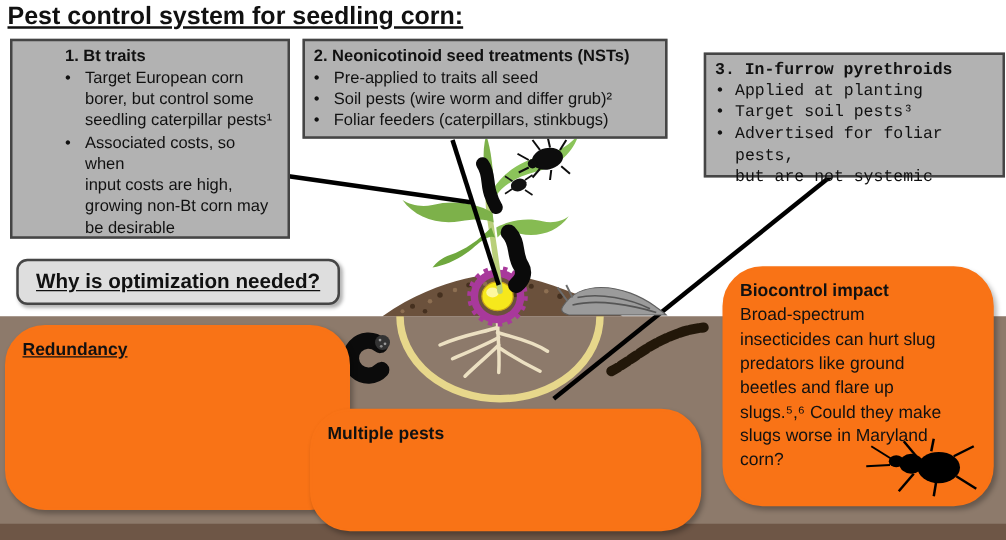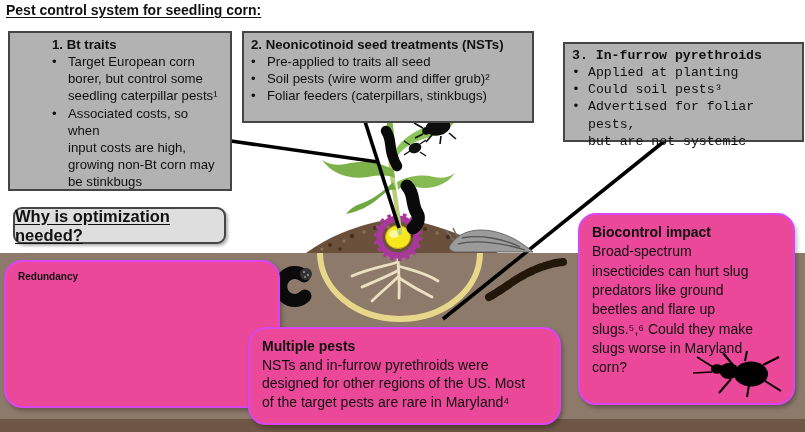--- a/index.html
+++ b/index.html
@@ -5,50 +5,50 @@
   html,body{margin:0;padding:0;}
   body{
     width:805px;height:432px;position:relative;overflow:hidden;
     background:#ffffff;color:#111;
     font-family:"Liberation Sans", sans-serif;
   }
   .soil{position:absolute;left:0;top:253px;width:805px;height:179px;background:#8d7a6b;}
   .soil-dark{position:absolute;left:0;top:419px;width:805px;height:13px;background:#6e5646;}
   .illus{position:absolute;left:0;top:0;width:805px;height:432px;pointer-events:none;z-index:1;}
   .page-title{
-    position:absolute;left:6px;top:2px;font-size:14px;font-weight:bold;
+    position:absolute;left:6px;top:2px;font-size:20px;font-weight:bold;
     text-decoration:underline;text-underline-offset:2px;z-index:2;
   }
   .gbox{
     position:absolute;background:#b2b2b2;border:2px solid #454545;box-sizing:border-box;
     padding:3px 7px;font-size:13.2px;line-height:1.3;z-index:2;
   }
   .btitle{font-weight:bold;white-space:nowrap;}
   .bullet-row{display:grid;grid-template-columns:16px 1fr;}
   .bullet-glyph{text-align:left;}
   .pre{white-space:pre-line;}
   .nw{white-space:nowrap;}
   .question{
-    position:absolute;left:13px;top:207px;width:213px;height:37px;background:#dedede;
+    position:absolute;left:13px;top:207px;width:259px;height:37px;background:#dedede;
     border:2.5px solid #454545;border-radius:9px;box-sizing:border-box;
     display:flex;align-items:center;justify-content:center;
     font-weight:bold;font-size:16.5px;text-decoration:underline;text-underline-offset:2px;
     box-shadow:2px 2px 3px rgba(0,0,0,0.3);z-index:2;
   }
   .panel{
-    position:absolute;background:#ec4899;border:2px solid #d946ef;border-radius:18px;
+    position:absolute;background:#f97316;border:2px solid #f97316;border-radius:32px;
     box-sizing:border-box;padding:8px 12px;font-size:14px;line-height:1.33;
     box-shadow:2px 3px 4px rgba(0,0,0,0.28);z-index:2;
   }
   .ptitle{font-weight:bold;}
-  .panel-redundancy{left:4px;top:260px;width:276px;height:148px;font-size:10px;line-height:1.36;}
+  .panel-redundancy{left:4px;top:260px;width:276px;height:148px;font-size:14px;line-height:1.36;text-decoration:underline;}
   .panel-sporadic{left:248px;top:327px;width:313px;height:98px;}
   .panel-biocontrol{left:578px;top:213px;width:217px;height:192px;line-height:1.38;}
   .box-bt{left:8px;top:31px;width:224px;height:160px;padding-left:42px;}
-  .box-nst{left:242px;top:31px;width:292px;height:92px;}
+  .box-nst{left:242px;top:31px;width:292px;height:80px;}
   .box-pyr{left:563px;top:42px;width:241px;height:100px;font-family:Liberation Mono, monospace;}
   .beetle-svg{position:absolute;right:4px;bottom:2px;}
 </style>
 </head>
 <body>
 
 <div class="soil"></div>
 <div class="soil-dark"></div>
 
 <svg class="illus" viewBox="0 0 805 432">
@@ -168,21 +168,21 @@
     <span class="bullet-glyph">•</span>
     <span class="pre">Target European corn
 borer, but control some
 seedling caterpillar pests¹</span>
   </div>
   <div class="bullet-row">
     <span class="bullet-glyph">•</span>
     <span class="pre">Associated costs, so when
 input costs are high,
 growing non-Bt corn may
-be stinkbugs</span>
+be desirable</span>
   </div>
 </div>
 
 <div class="gbox box-nst">
   <div class="btitle">2. Neonicotinoid seed treatments (NSTs)</div>
   <div class="bullet-row">
     <span class="bullet-glyph">•</span>
     <span class="nw">Pre-applied to traits all seed</span>
   </div>
   <div class="bullet-row">
@@ -196,40 +196,37 @@
 </div>
 
 <div class="gbox box-pyr">
   <div class="btitle">3. In-furrow pyrethroids</div>
   <div class="bullet-row">
     <span class="bullet-glyph">•</span>
     <span class="nw">Applied at planting</span>
   </div>
   <div class="bullet-row">
     <span class="bullet-glyph">•</span>
-    <span class="nw">Could soil pests³</span>
+    <span class="nw">Target soil pests³</span>
   </div>
   <div class="bullet-row">
     <span class="bullet-glyph">•</span>
     <span class="pre">Advertised for foliar pests,
 but are not systemic</span>
   </div>
 </div>
 
 <div class="question">Why is optimization needed?</div>
 
 <div class="panel panel-redundancy">
   <div class="ptitle">Redundancy</div>
 </div>
 
 <div class="panel panel-sporadic">
   <div class="ptitle">Multiple pests</div>
-  <div class="pre">NSTs and in-furrow pyrethroids were
-designed for other regions of the US. Most
-of the target pests are rare in Maryland⁴</div>
 </div>
 
 <div class="panel panel-biocontrol">
   <div class="ptitle">Biocontrol impact</div>
   <div class="pre">Broad-spectrum
 insecticides can hurt slug
 predators like ground
 beetles and flare up
 slugs.⁵,⁶ Could they make
 slugs worse in Maryland

